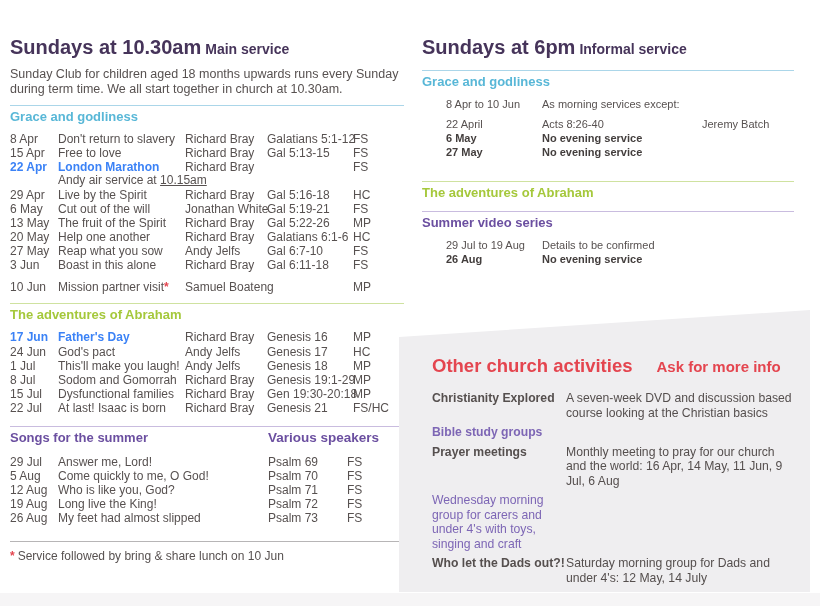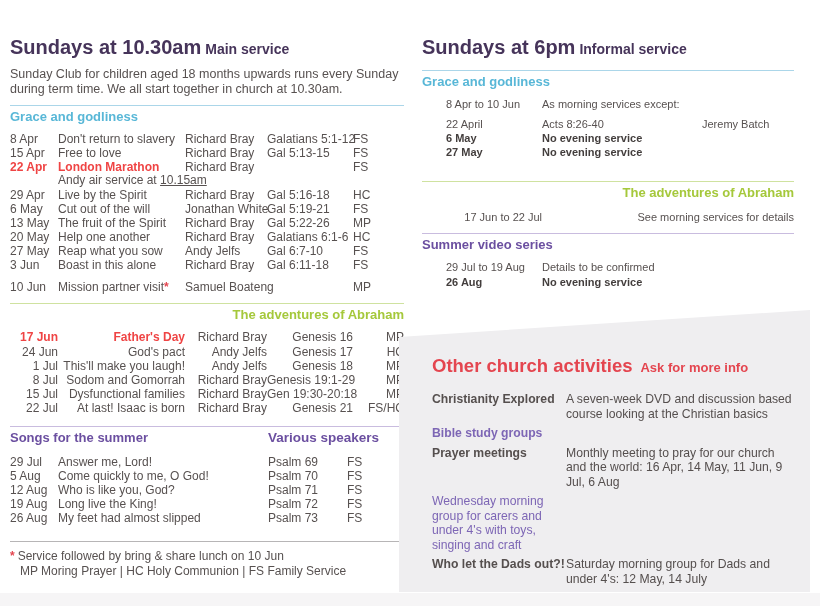--- a/index.html
+++ b/index.html
@@ -22,33 +22,33 @@
 
   .col{position:absolute;top:36px;}
   .col-left{left:10px;width:394px;}
   .col-right{left:422px;width:372px;}
 
   .main-title{font-size:20px;font-weight:bold;color:var(--heading);line-height:22px;}
   .main-title .suffix{font-size:14px;margin-left:4px;}
   .intro{margin-top:7px;font-size:12.5px;line-height:14.5px;color:var(--body);}
 
   .sec{margin-top:9px;border-top:1px solid var(--cyan-line);padding-top:2px;}
-  .sec.green{border-top-color:var(--green-line);text-align:right;}
+  .sec.green{border-top-color:var(--green-line);}
   .sec.purple{border-top-color:var(--purple-line);}
   .sec-h{font-size:13px;font-weight:bold;line-height:18px;}
   .sec-h.cyan{color:var(--cyan);}
   .sec-h.green{color:var(--green);}
   .sec-h.purple{color:var(--purple);}
 
   .rows{margin-top:6px;}
   .row{display:grid;grid-template-columns:48px 127px 82px 86px auto;
        font-size:12px;line-height:14.1px;color:var(--body);white-space:nowrap;}
   .row span{overflow:visible;}
   .row.gap{margin-top:8px;}
-  .bold-dt .c-date,.bold-dt .c-title{font-weight:bold;color:#ef4444;}
+  .bold-dt .c-date,.bold-dt .c-title{font-weight:bold;color:#3b82f6;}
   .note{margin-left:48px;font-size:12px;line-height:13.5px;color:var(--body);}
   .note .u{text-decoration:underline;}
   .ast{color:var(--red);font-weight:bold;}
 
   .songs-head{display:grid;grid-template-columns:258px auto;align-items:baseline;}
   .songs-head .right-h{font-size:13.5px;font-weight:bold;color:var(--purple);}
   .row.songs{grid-template-columns:48px 210px 79px auto;}
 
   .rrow{display:grid;grid-template-columns:96px 160px auto;
         font-size:11px;line-height:14.1px;color:var(--body);white-space:nowrap;margin-left:24px;}
@@ -58,21 +58,21 @@
 
   .footnotes{position:absolute;left:10px;top:541px;width:392px;border-top:1px solid var(--gray-line);
              padding-top:7px;font-size:12px;line-height:15px;color:var(--body);}
   .footnotes .ast{margin-right:3px;}
   .fn2{margin-left:10px;}
 
   .act-box{position:absolute;left:399px;top:310px;width:411px;height:282px;
            background:var(--box-bg);clip-path:polygon(0 27px,100% 0,100% 100%,0 100%);
            padding:46px 14px 0 33px;}
   .act-title{font-size:18.5px;font-weight:bold;color:var(--red);line-height:20px;}
-  .act-title .suffix{font-size:13px;margin-left:8px;}
+  .act-title .suffix{font-size:15px;margin-left:24px;}
   .act-rows{margin-top:14px;}
   .act-row{display:grid;grid-template-columns:134px 1fr;margin-bottom:5px;
            font-size:12.2px;line-height:14.5px;}
   .act-name{font-weight:bold;white-space:nowrap;}
   .act-row.dark .act-name,.act-row.dark .act-desc{color:#554f4e;}
   .act-row.purple .act-name,.act-row.purple .act-desc{color:var(--act-purple);}
   .act-desc{max-width:242px;}
 
   .bottom-band{position:absolute;left:0;top:593px;width:820px;height:13px;background:#f6f5f6;}
 </style>
@@ -251,21 +251,20 @@
           <span class="c-type">FS</span>
         </div>
       </div>
     </div>
   </div>
 
   <div class="footnotes">
     <div>
       <span class="ast">*</span><span>Service followed by bring &amp; share lunch on 10 Jun</span>
     </div>
-    <div class="fn2">MP Moring Prayer  |  HC Holy Communion  |  FS Family Service</div>
   </div>
 
   <div class="col col-right">
     <div class="main-title">
       <span>Sundays at 6pm</span><span class="suffix">Informal service</span>
     </div>
 
     <div class="sec" style="margin-top:10px;">
       <div class="sec-h cyan">Grace and godliness</div>
       <div class="rows">
@@ -287,26 +286,20 @@
         <div class="rrow bold">
           <span class="r-date">27 May</span>
           <span class="r-detail">No evening service</span>
           <span class="r-speaker"></span>
         </div>
       </div>
     </div>
 
     <div class="sec green tall">
       <div class="sec-h green">The adventures of Abraham</div>
-      <div class="rows" style="margin-top:8px;">
-        <div class="rrow">
-          <span class="r-date">17 Jun to 22 Jul</span>
-          <span class="r-detail" style="grid-column:2 / 4;">See morning services for details</span>
-        </div>
-      </div>
     </div>
 
     <div class="sec purple">
       <div class="sec-h purple">Summer video series</div>
       <div class="rows">
         <div class="rrow">
           <span class="r-date">29 Jul to 19 Aug</span>
           <span class="r-detail" style="grid-column:2 / 4;">Details to be confirmed</span>
         </div>
         <div class="rrow bold">

